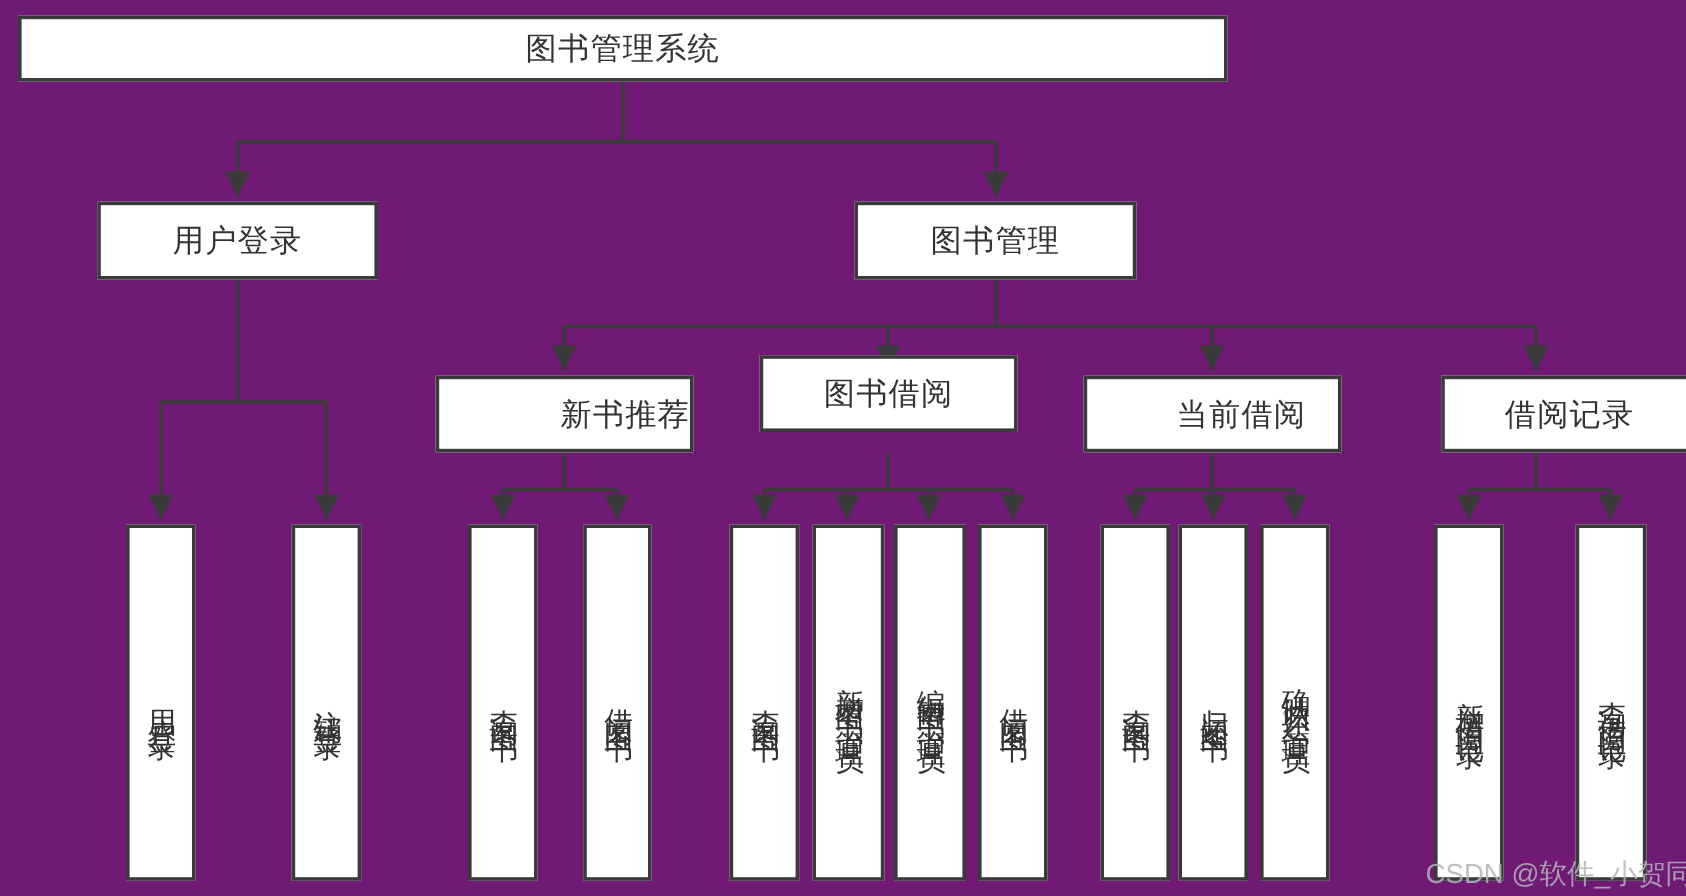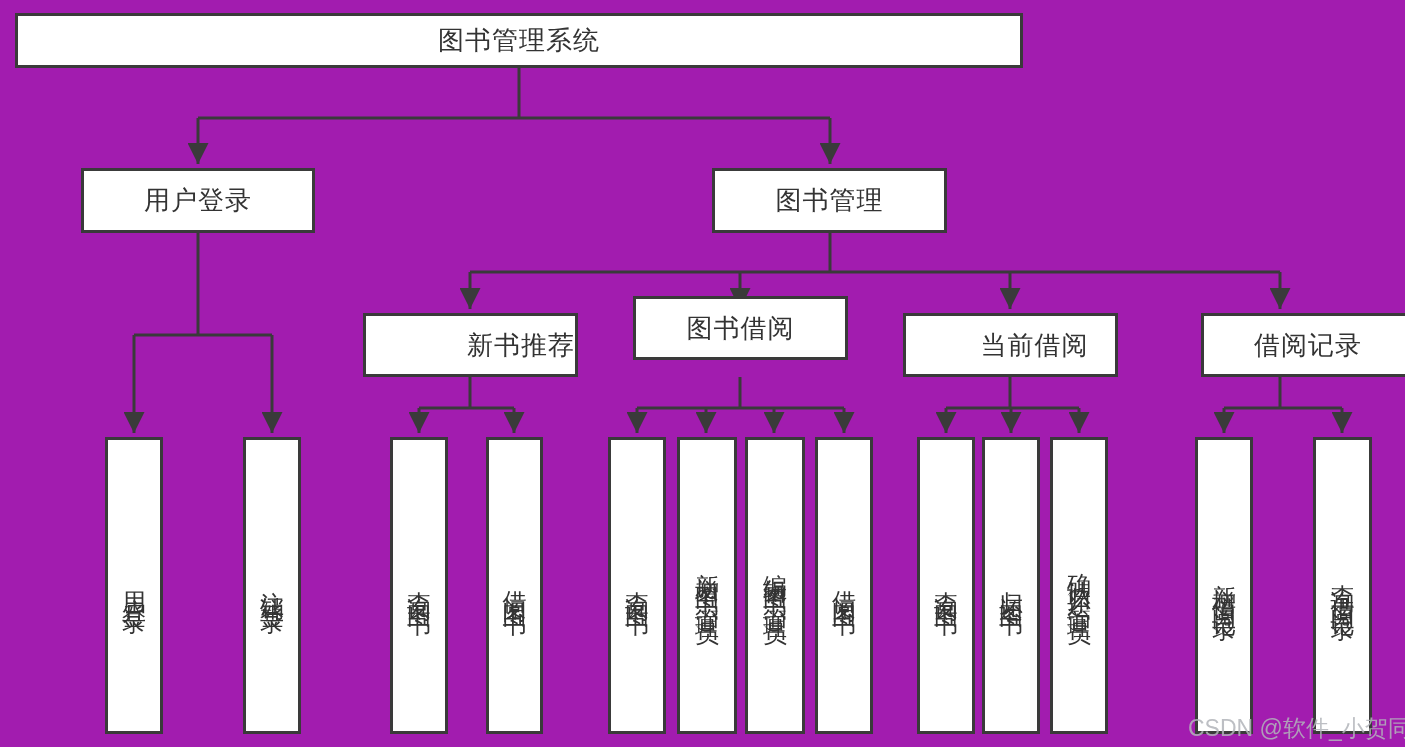--- a/index.html
+++ b/index.html
@@ -8,21 +8,21 @@
     background: #ffffff;
   }
   body {
     font-family: "Liberation Sans", sans-serif;
     color: #333333;
   }
   .canvas {
     position: relative;
     width: 1405px;
     height: 747px;
-    background: #a21caf;
+    background: #701a75;
     overflow: hidden;
     text-decoration: underline;
   }
   .connectors {
     position: absolute;
     left: 0;
     top: 0;
     width: 1405px;
     height: 747px;
     pointer-events: none;

